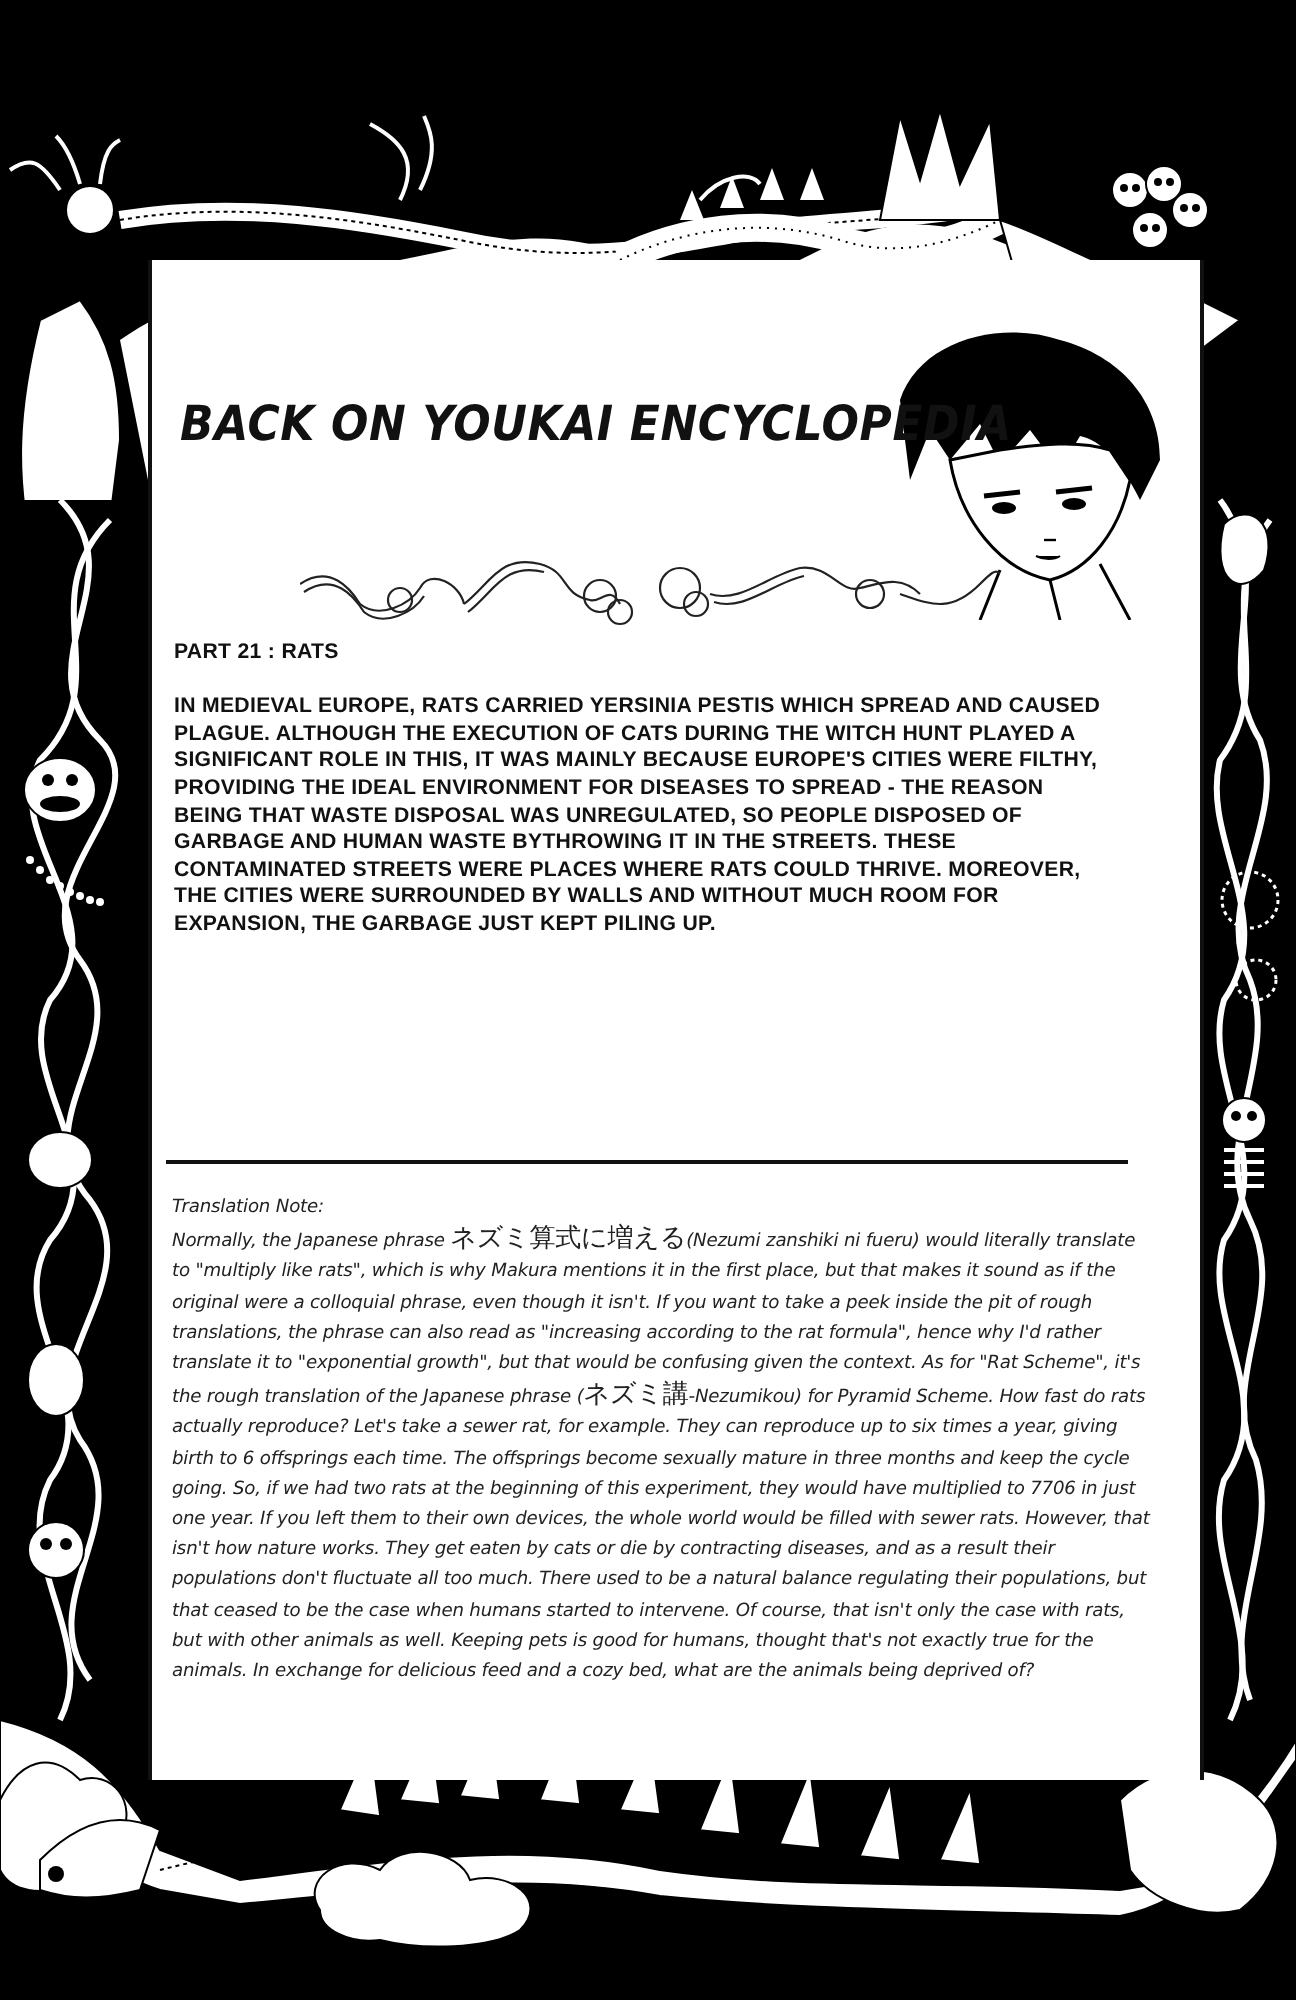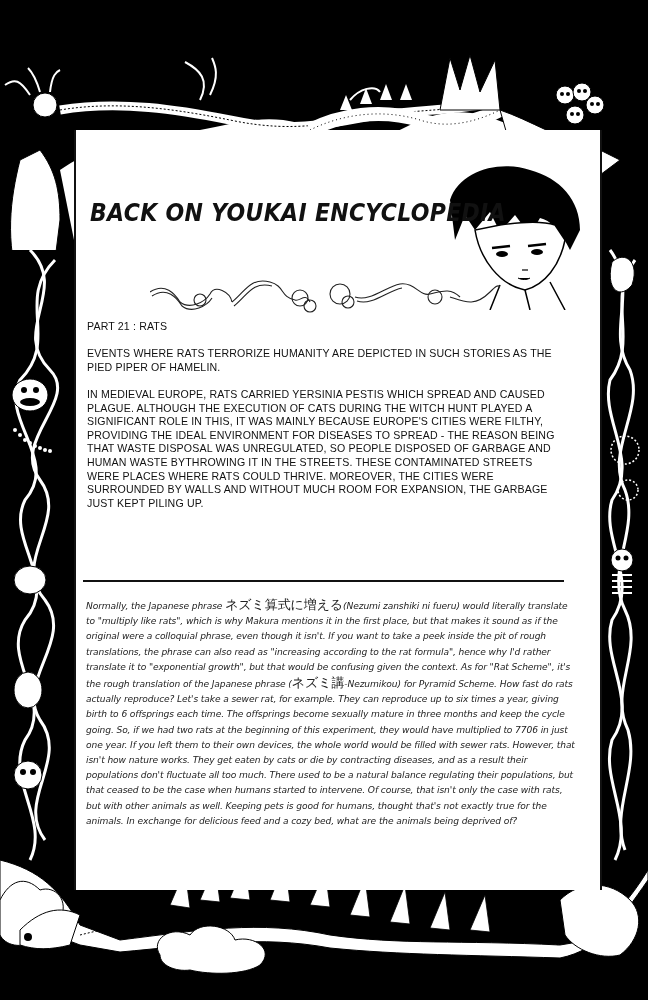--- a/index.html
+++ b/index.html
@@ -34,21 +34,21 @@
       white-space: nowrap;
     }
 
     .body-text {
       position: absolute; left: 87px; top: 320px; width: 470px;
       font-family: "Liberation Sans", sans-serif;
       font-size: 10.6px; line-height: 13.6px;
       color: #111; letter-spacing: 0.15px;
       text-transform: uppercase;
     }
-    .body-text p { margin: 0 0 13.6px 0; }
+    .body-text p { margin: 0 0 13.6px 0; font-weight: bold; }
 
     .divider {
       position: absolute; left: 83px; top: 580px; width: 481px; height: 2px; background: #111;
     }
 
     .note {
       position: absolute; left: 86px; top: 597px; width: 490px;
       font-family: "DejaVu Sans", sans-serif;
       font-style: italic;
       font-size: 9.1px; line-height: 15.2px;
@@ -203,22 +203,22 @@
       <path d="M207,29 C222,34 237,19 252,16"></path>
       <circle cx="285" cy="25" r="7"></circle>
       <path d="M300,25 C315,30 325,35 340,20 C345,15 348,12 350,15"></path>
     </g>
   </svg>
 
   <div class="title">BACK ON YOUKAI ENCYCLOPEDIA</div>
 
   <div class="body-text">
     <p>PART 21 : RATS</p>
-    <p>EVENTS WHERE RATS TERRORIZE HUMANITY ARE DEPICTED IN SUCH STORIES AS THE PIED PIPER OF HAMELIN.</p>
     <p>IN MEDIEVAL EUROPE, RATS CARRIED YERSINIA PESTIS WHICH SPREAD AND CAUSED PLAGUE. ALTHOUGH THE EXECUTION OF CATS DURING THE WITCH HUNT PLAYED A SIGNIFICANT ROLE IN THIS, IT WAS MAINLY BECAUSE EUROPE'S CITIES WERE FILTHY, PROVIDING THE IDEAL ENVIRONMENT FOR DISEASES TO SPREAD - THE REASON BEING THAT WASTE DISPOSAL WAS UNREGULATED, SO PEOPLE DISPOSED OF GARBAGE AND HUMAN WASTE BYTHROWING IT IN THE STREETS. THESE CONTAMINATED STREETS WERE PLACES WHERE RATS COULD THRIVE. MOREOVER, THE CITIES WERE SURROUNDED BY WALLS AND WITHOUT MUCH ROOM FOR EXPANSION, THE GARBAGE JUST KEPT PILING UP.</p>
   </div>
 
   <div class="divider"></div>
 
   <div class="note">
+    <span class="label">Translation Note:</span>
     <span>Normally, the Japanese phrase </span><span class="jp">ネズミ算式に増える</span><span>(Nezumi zanshiki ni fueru) would literally translate to "multiply like rats", which is why Makura mentions it in the first place, but that makes it sound as if the original were a colloquial phrase, even though it isn't. If you want to take a peek inside the pit of rough translations, the phrase can also read as "increasing according to the rat formula", hence why I'd rather translate it to "exponential growth", but that would be confusing given the context. As for "Rat Scheme", it's the rough translation of the Japanese phrase (</span><span class="jp">ネズミ講</span><span>-Nezumikou) for Pyramid Scheme. How fast do rats actually reproduce? Let's take a sewer rat, for example. They can reproduce up to six times a year, giving birth to 6 offsprings each time. The offsprings become sexually mature in three months and keep the cycle going. So, if we had two rats at the beginning of this experiment, they would have multiplied to 7706 in just one year. If you left them to their own devices, the whole world would be filled with sewer rats. However, that isn't how nature works. They get eaten by cats or die by contracting diseases, and as a result their populations don't fluctuate all too much. There used to be a natural balance regulating their populations, but that ceased to be the case when humans started to intervene. Of course, that isn't only the case with rats, but with other animals as well. Keeping pets is good for humans, thought that's not exactly true for the animals. In exchange for delicious feed and a cozy bed, what are the animals being deprived of?</span>
   </div>
 </div>
 
 </body></html>

